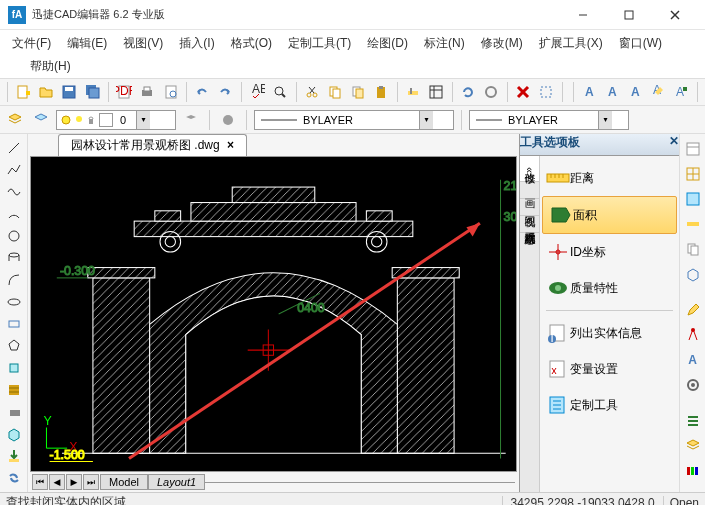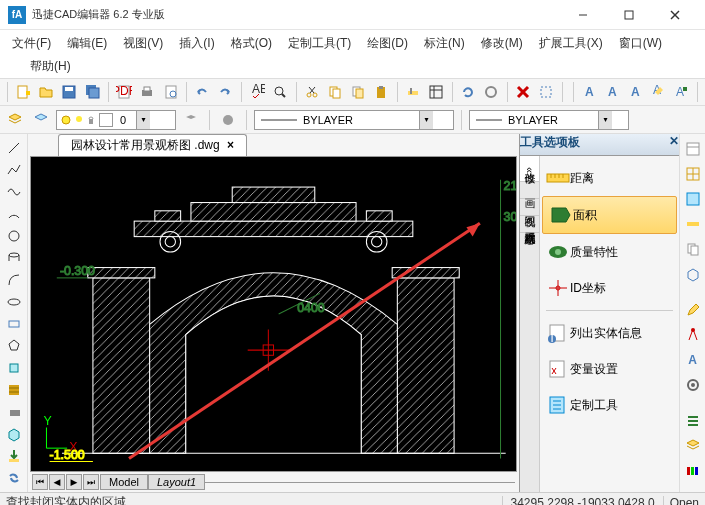--- a/index.html
+++ b/index.html
@@ -505,35 +505,35 @@
           <div class="tool-icon">
               <svg width="24" height="20">
                 <path d="M3 3h14l4 7-4 7H3z" fill="#2e7d32" stroke="#1b5e20"></path>
               </svg>
             </div>
           <span>面积</span>
         </div>
         <div class="tool-item">
           <div class="tool-icon">
               <svg width="24" height="20">
-                <ellipse cx="12" cy="10" rx="9" ry="6" fill="#2e7d32"></ellipse>
-                <circle cx="12" cy="10" r="3" fill="#81c784"></circle>
-              </svg>
-            </div>
-          <span>质量特性</span>
-        </div>
-        <div class="tool-item">
-          <div class="tool-icon">
-              <svg width="24" height="20">
                 <line x1="12" y1="2" x2="12" y2="18" stroke="#c00"></line>
                 <line x1="3" y1="10" x2="21" y2="10" stroke="#c00"></line>
                 <circle cx="12" cy="10" r="2" fill="none" stroke="#c00"></circle>
               </svg>
             </div>
           <span>ID坐标</span>
+        </div>
+        <div class="tool-item">
+          <div class="tool-icon">
+              <svg width="24" height="20">
+                <ellipse cx="12" cy="10" rx="9" ry="6" fill="#2e7d32"></ellipse>
+                <circle cx="12" cy="10" r="3" fill="#81c784"></circle>
+              </svg>
+            </div>
+          <span>质量特性</span>
         </div>
         <div class="tool-divider"></div>
         <div class="tool-item">
           <div class="tool-icon">
               <svg width="24" height="20">
                 <rect x="4" y="2" width="14" height="16" fill="#fff" stroke="#999"></rect>
                 <circle cx="6" cy="16" r="4" fill="#4a7ebb"></circle>
                 <text x="6" y="19" font-size="7" fill="#fff" text-anchor="middle">i</text>
               </svg>
             </div>

